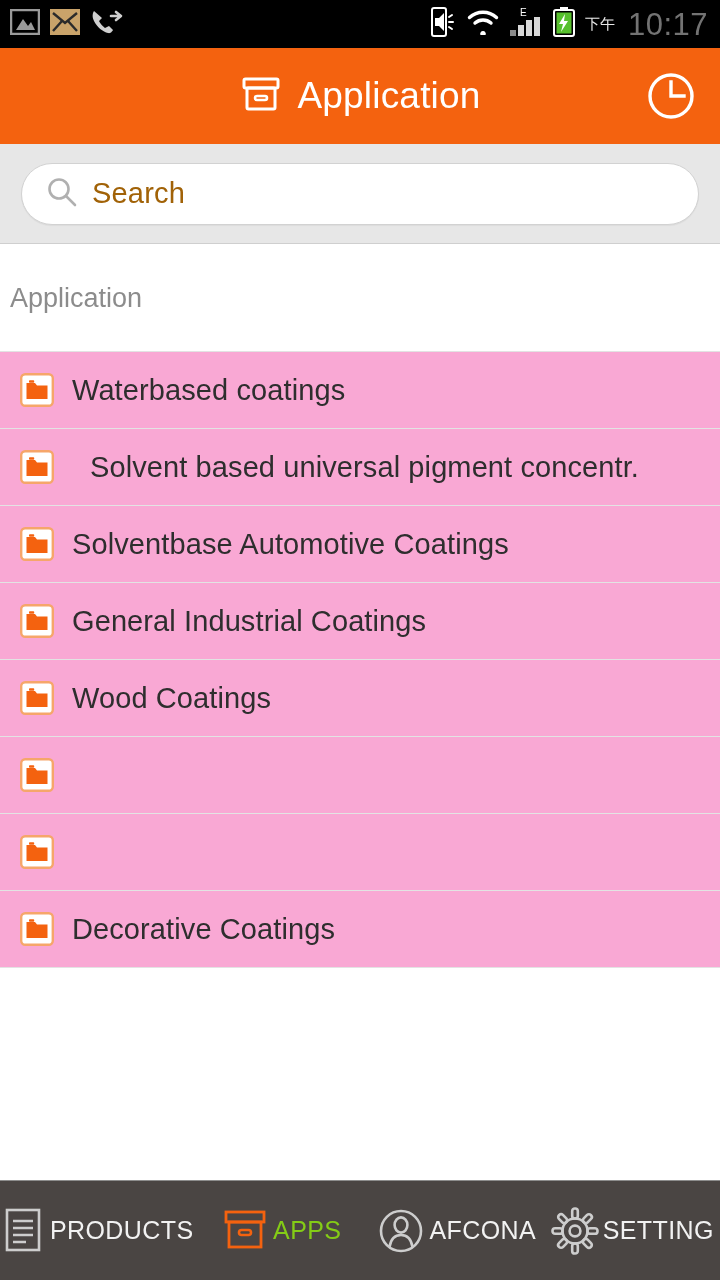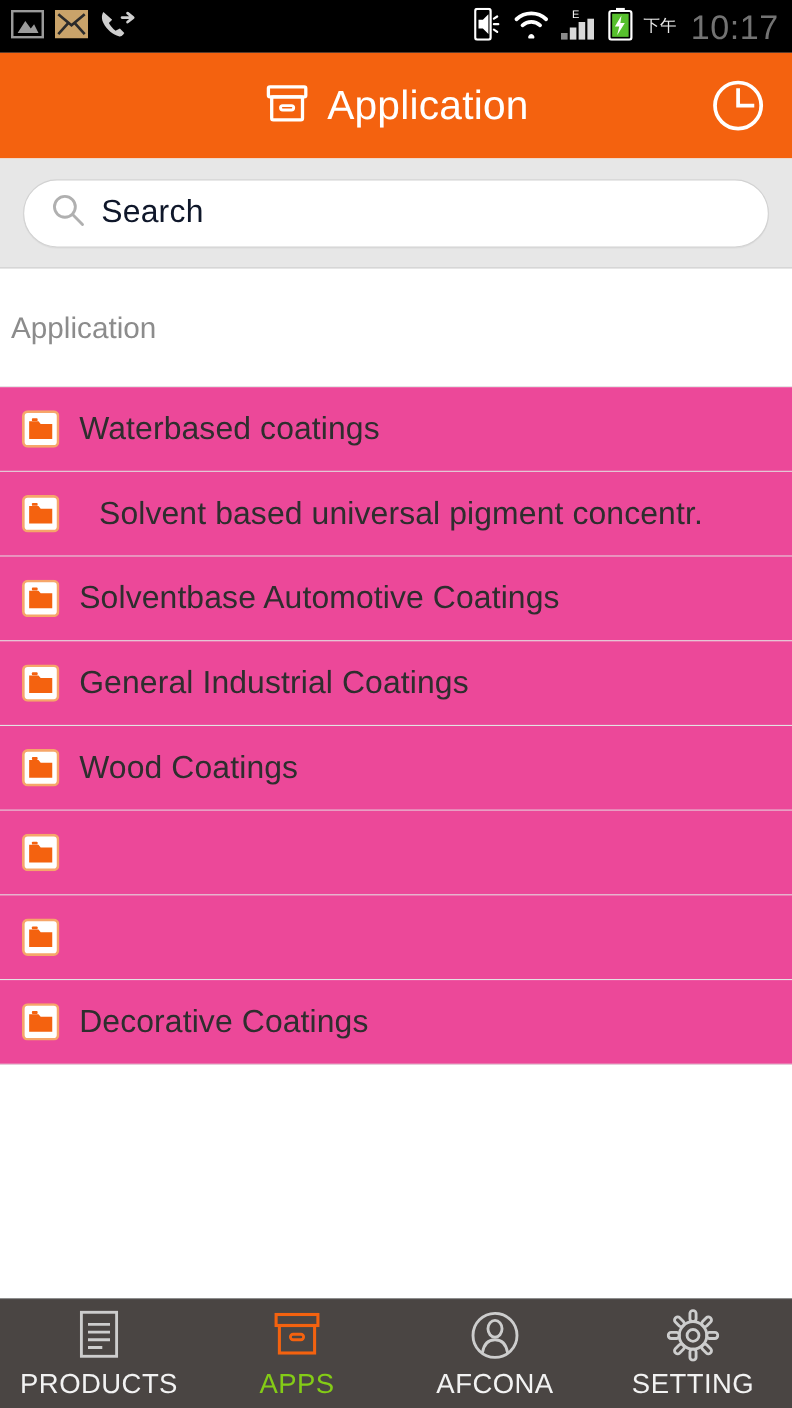--- a/index.html
+++ b/index.html
@@ -47,53 +47,53 @@
     display:flex; align-items:center; justify-content:center;
   }
   .searchbox {
     width:678px; height:62px; background:#fff;
     border:1px solid #d2d2d2; border-radius:34px;
     display:flex; align-items:center; padding:0 24px;
     box-shadow:0 1px 1px rgba(0,0,0,0.05);
   }
   .search-icon { flex:0 0 auto; margin-right:14px; }
   .search-placeholder {
-    color:#0f172a; font-size:29px; font-weight:400; letter-spacing:0.2px;
+    color:#a16207; font-size:29px; font-weight:400; letter-spacing:0.2px;
   }
 
   
   .content {
     position:absolute; top:245px; left:0; width:720px; bottom:100px;
     background:#fff; overflow:hidden;
   }
   .section-header {
     height:106px; display:flex; align-items:center;
     padding-left:10px; color:#8c8c8c; font-size:27px; font-weight:400;
   }
   .list { border-top:1px solid #e3e3e3; }
   .list-row {
     height:77px; display:flex; align-items:center;
-    border-bottom:1px solid #e3e3e3; background:#ec4899; cursor:pointer;
+    border-bottom:1px solid #e3e3e3; background:#f9a8d4; cursor:pointer;
     padding-left:20px;
   }
   .row-icon { flex:0 0 auto; width:34px; height:34px; margin-right:18px; }
   .row-label {
     font-size:29px; color:#2e2e2e; font-weight:400; letter-spacing:0.1px;
     white-space:nowrap; overflow:hidden;
   }
   .list-row.indent .row-label { padding-left:18px; }
 
   
   .bottomnav {
     position:absolute; left:0; bottom:0; width:720px; height:100px;
     background:#4a4543; border-top:1px solid #8d8d8d;
     display:flex;
   }
   .navitem {
-    flex:1 1 0; display:flex; flex-direction:column;
+    flex:1 1 0; display:flex; flex-direction:row;
     align-items:center; justify-content:center; gap:4px; cursor:pointer;
   }
   .nav-ico { height:52px; display:flex; align-items:center; justify-content:center; }
   .nav-label {
     font-size:25px; color:#f2f2f2; letter-spacing:0.4px; font-weight:400;
   }
   .navitem.active .nav-label { color:#84cc16; }
 </style>
 </head>
 <body>

